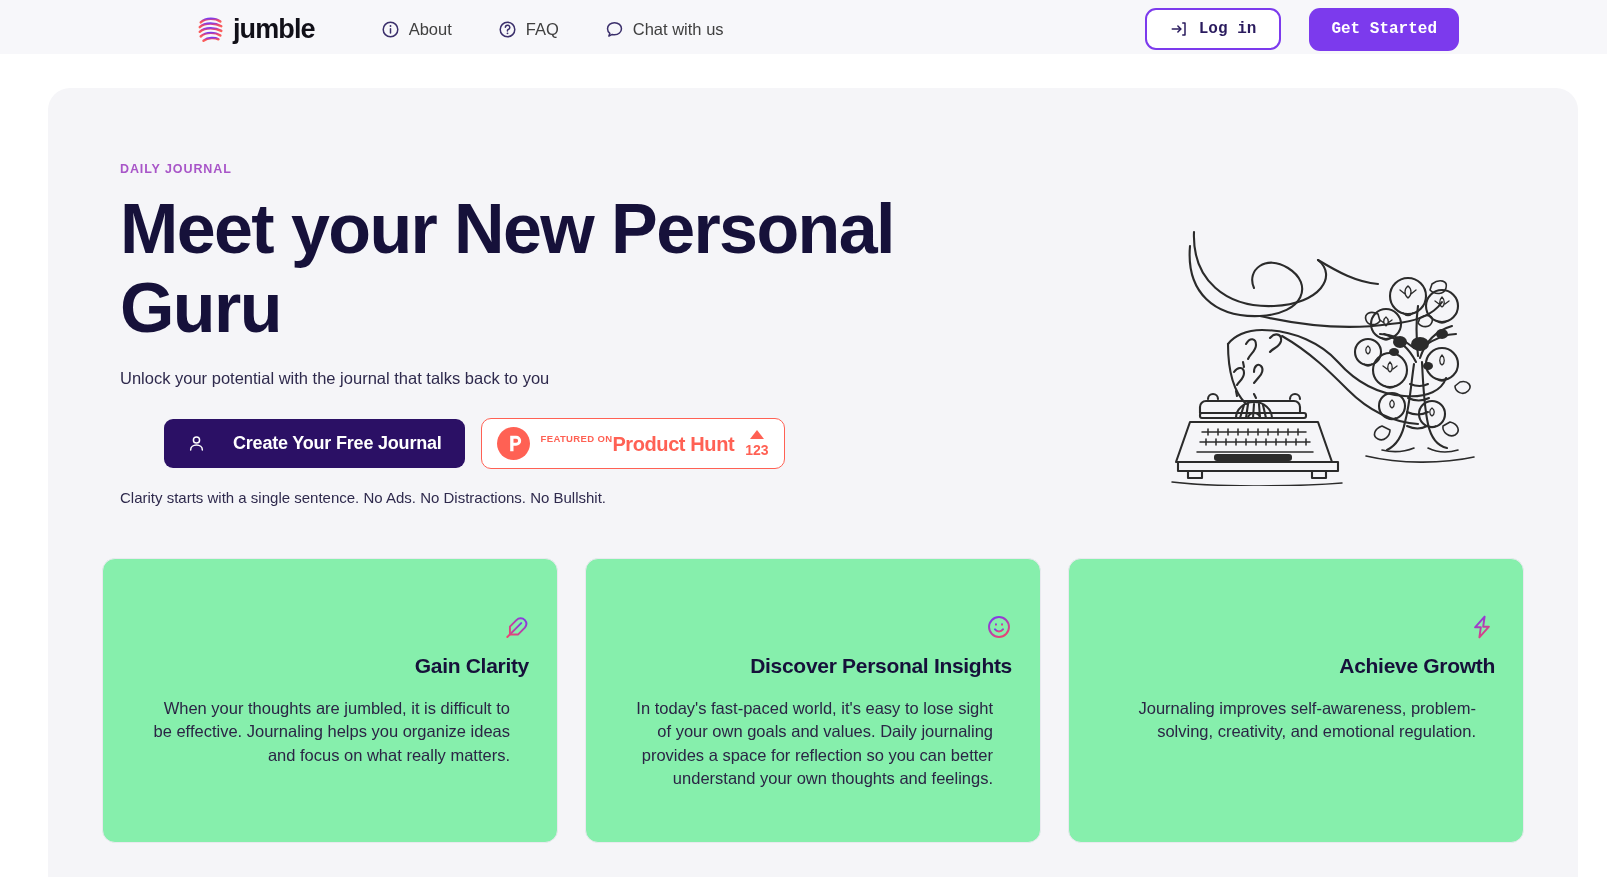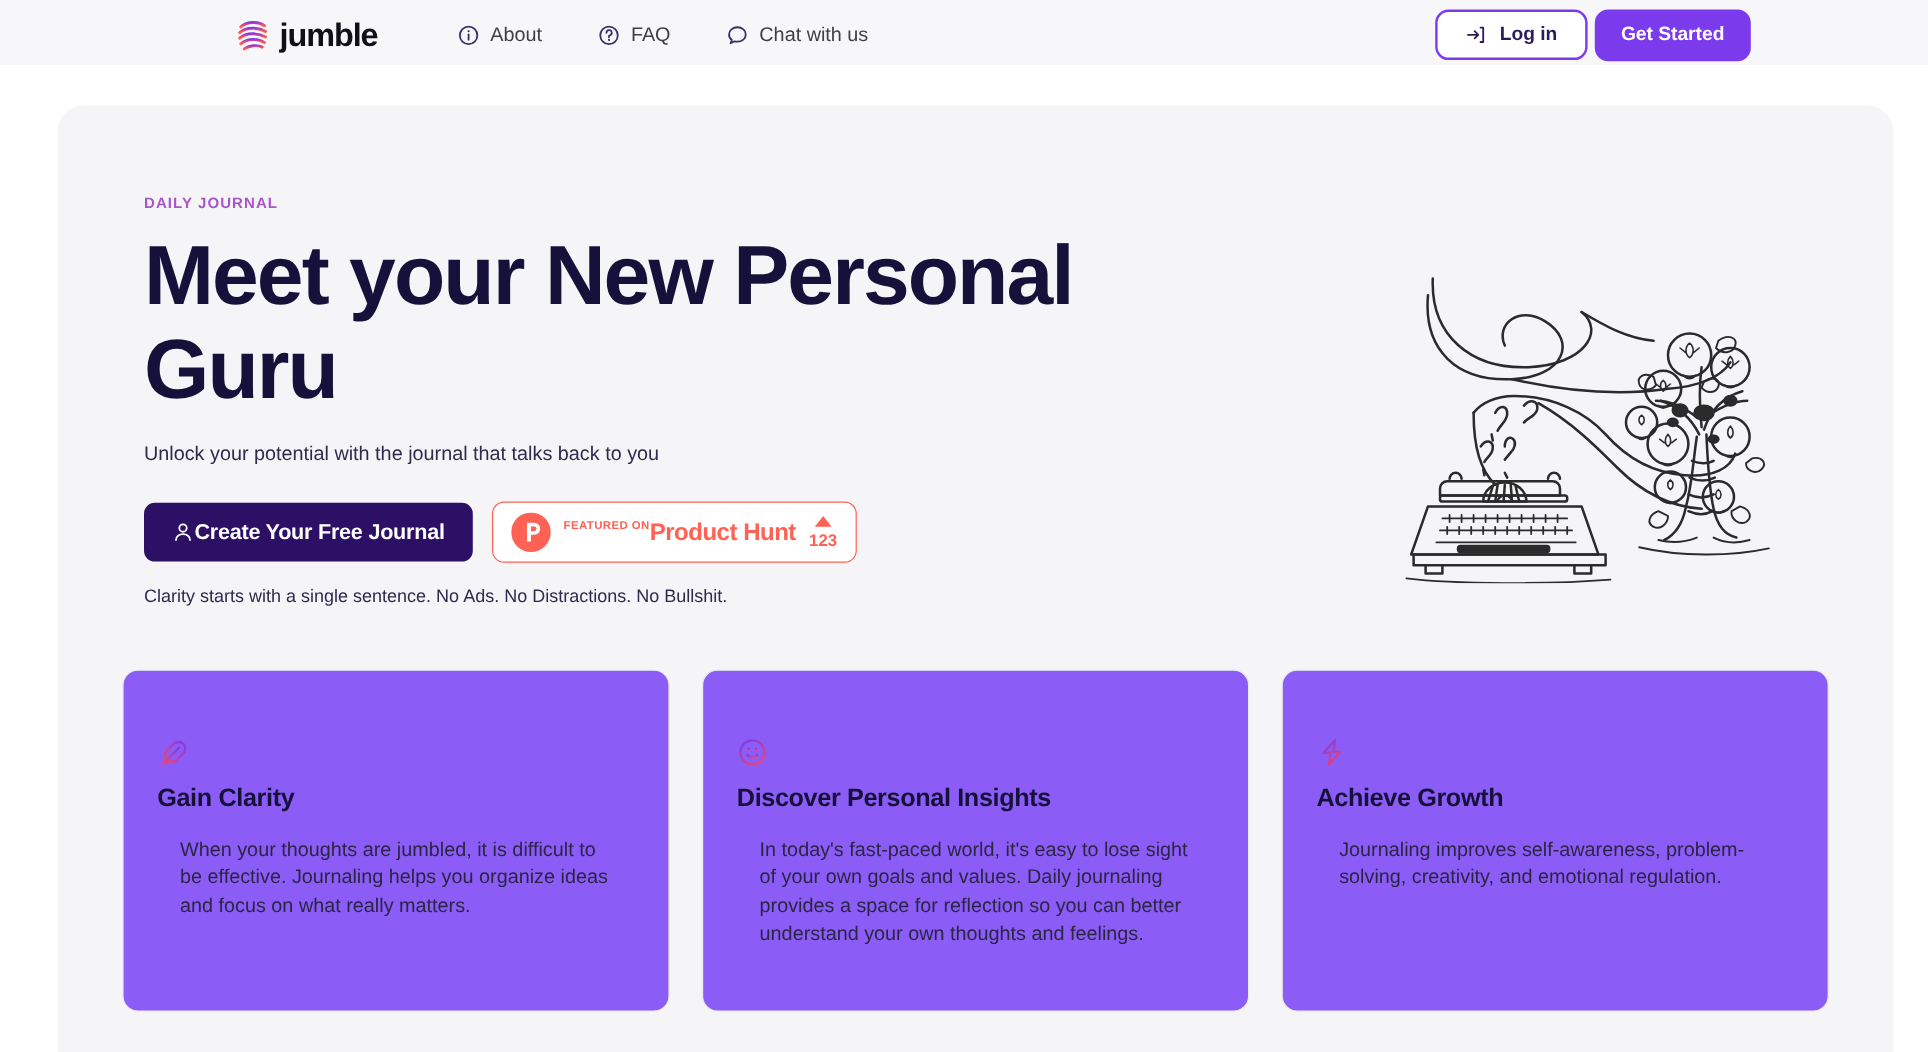--- a/index.html
+++ b/index.html
@@ -58,21 +58,22 @@
     font-size: 16.5px;
     white-space: nowrap;
   }
   .nav-item .nav-ico { width: 19px; height: 19px; display: block; flex: none; }
   .nav-label { color: #404040; }
 
   .header-actions {
     margin-left: auto;
     display: flex;
     align-items: center;
-    gap: 6px;
+    gap: 28px;
+    font-family: Liberation Mono, monospace;
   }
   .btn-login {
     display: flex;
     align-items: center;
     gap: 11px;
     height: 42px;
     padding: 0 23px;
     border: 2px solid #7c3aed;
     border-radius: 11px;
     background: #ffffff;
@@ -142,32 +143,33 @@
   .cta-row {
     margin-top: 30px;
     display: flex;
     align-items: center;
     gap: 16px;
   }
 
   .btn-create {
     display: flex;
     align-items: center;
-    gap: 0;
+    gap: 27px;
     height: 49px;
     padding: 0 23px;
     background: #2b1065;
     color: #ffffff;
     border: none;
     border-radius: 9px;
     font-size: 18px;
     font-weight: bold;
     letter-spacing: -0.2px;
     cursor: pointer;
     font-family: inherit;
+    margin-left: 44px;
   }
   .btn-create .nav-ico { width: 19px; height: 19px; }
 
   .ph-badge {
     display: flex;
     align-items: center;
     gap: 11px;
     height: 51px;
     padding: 0 15px;
     background: #ffffff;
@@ -227,26 +229,26 @@
   .feature-grid {
     position: absolute;
     left: 54px;
     top: 470px;
     width: 1422px;
     display: flex;
     gap: 27px;
   }
   .feature-card {
     flex: 1;
-    background: #8b5cf6;
+    background: #86efac;
     border: 1px solid #e9e9ef;
     border-radius: 13px;
     padding: 55px 28px 0 28px;
     height: 285px;
-    text-align: left;
+    text-align: right;
   }
   .feature-icon { height: 26px; margin-bottom: 14px; }
   .feature-icon svg { width: 26px; height: 26px; display: inline-block; }
   .feature-title {
     font-size: 21px;
     font-weight: bold;
     color: #16113a;
     letter-spacing: -0.3px;
     margin-bottom: 19px;
   }

